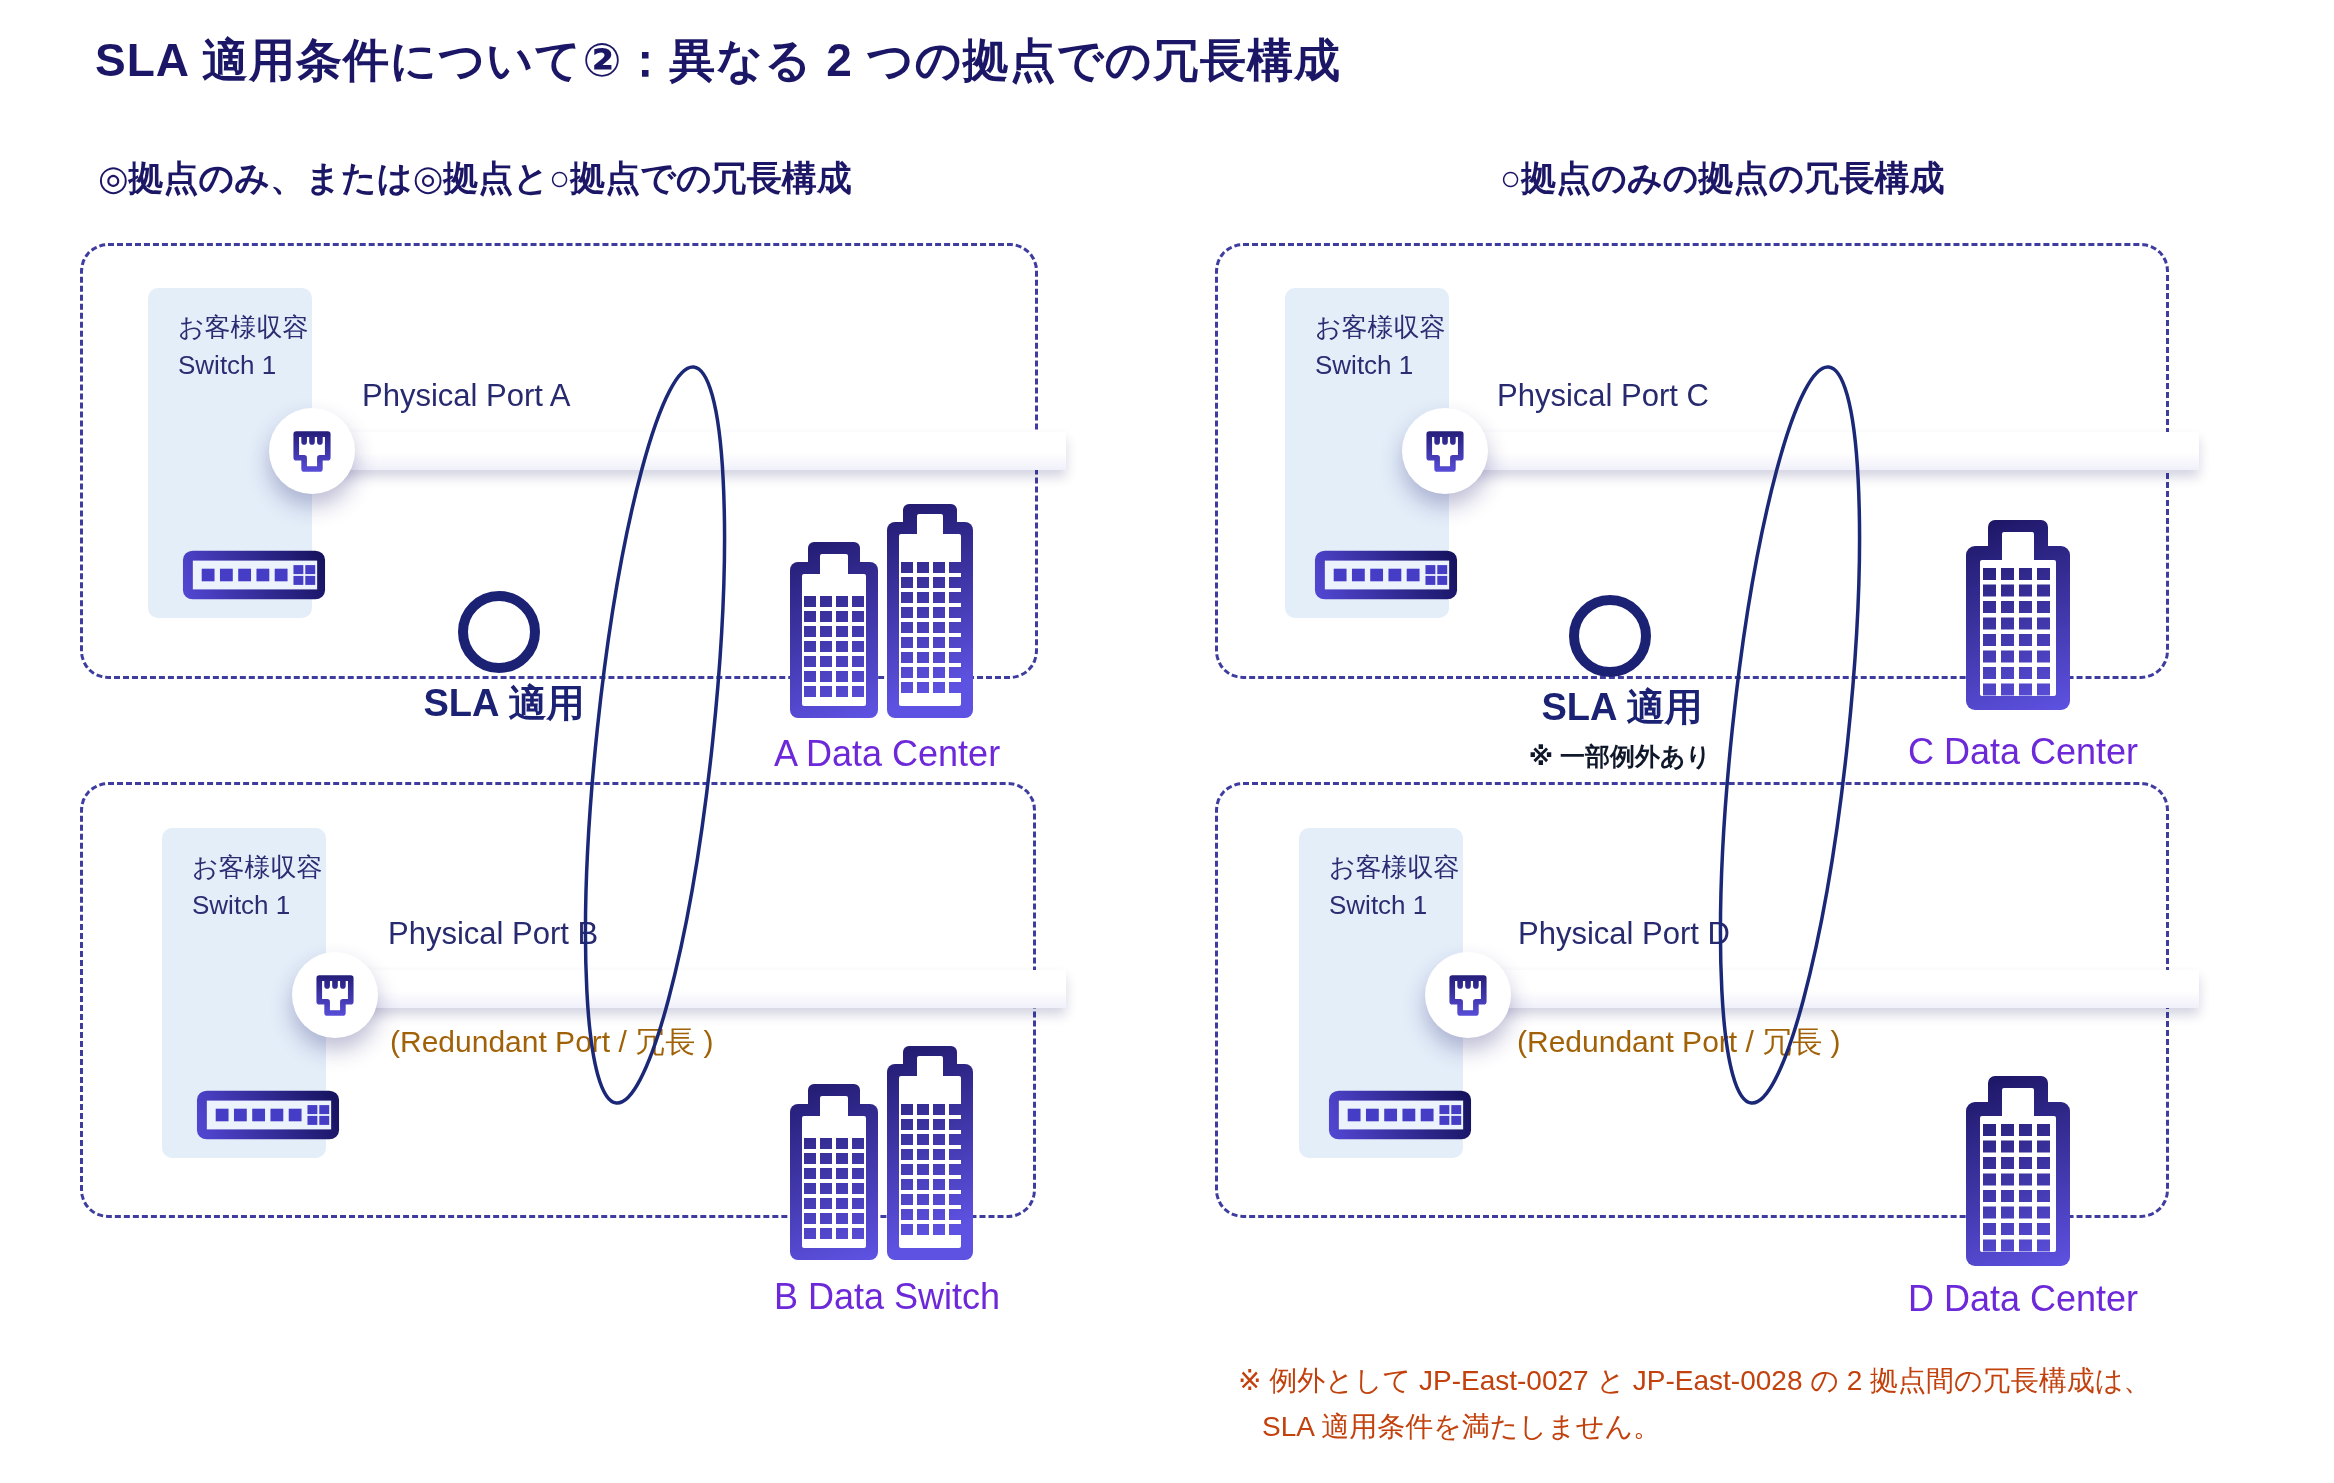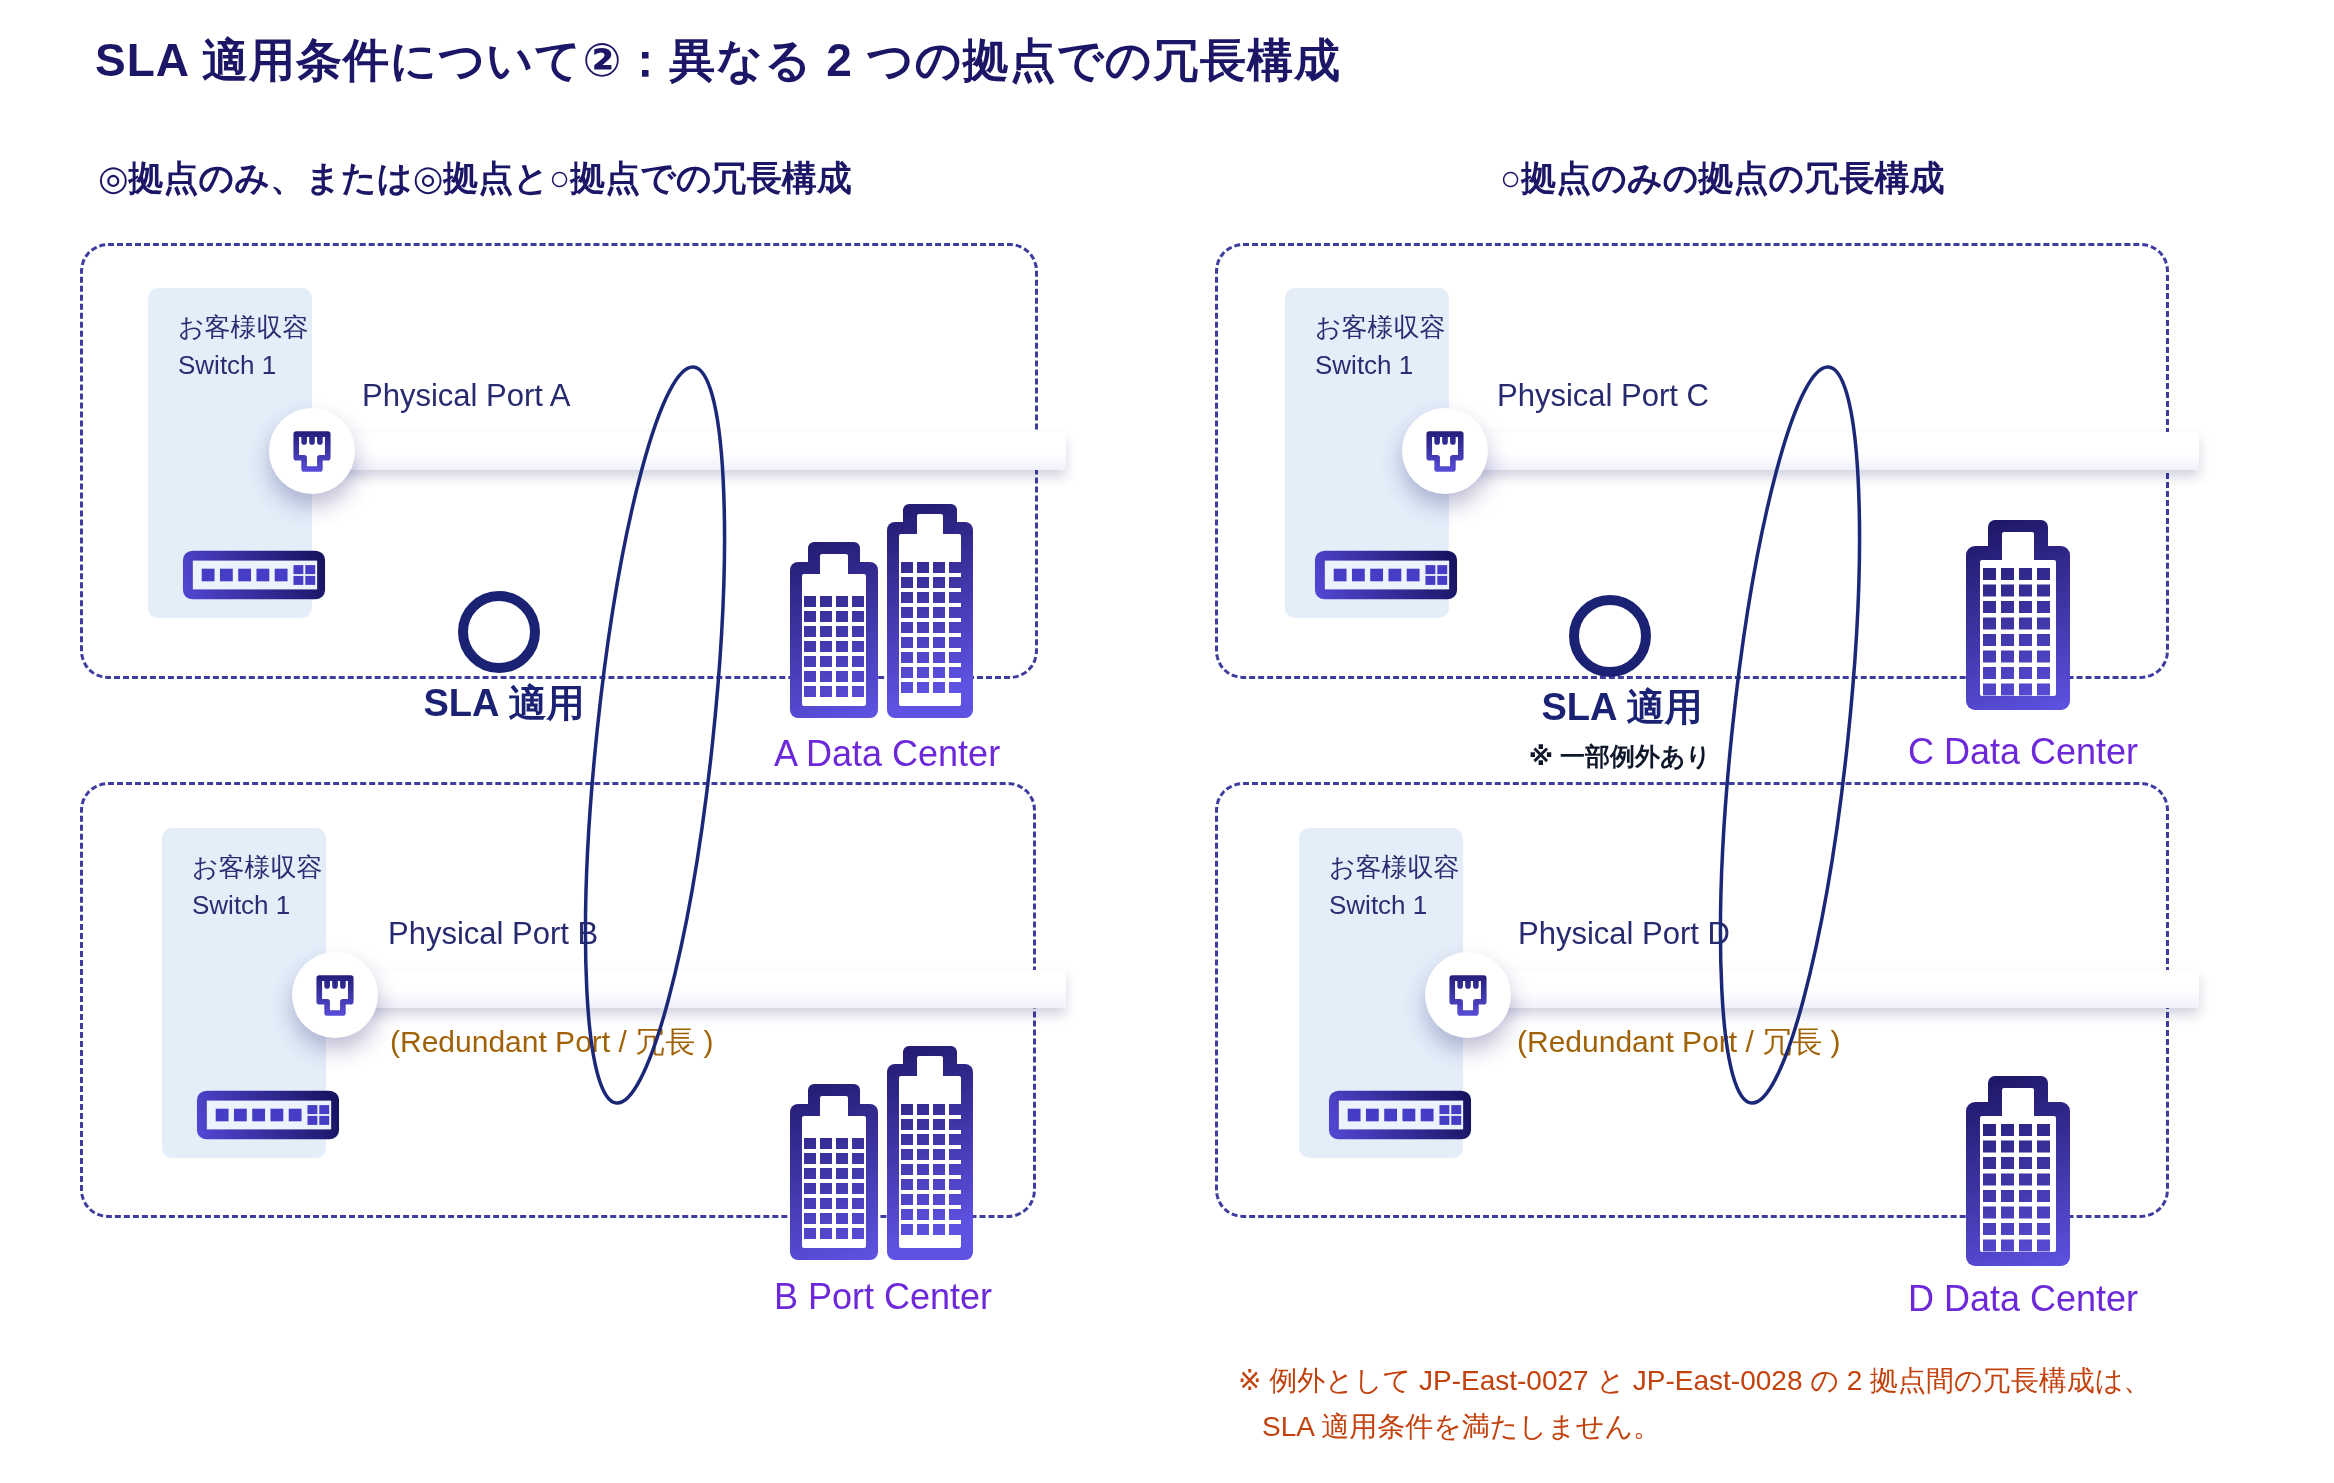--- a/index.html
+++ b/index.html
@@ -265,21 +265,21 @@
         <rect x="111" y="163" width="12" height="11" fill="url(#grad-bld)"></rect>
         <rect x="127" y="163" width="12" height="11" fill="url(#grad-bld)"></rect>
         <rect x="143" y="163" width="12" height="11" fill="url(#grad-bld)"></rect>
         <rect x="159" y="163" width="12" height="11" fill="url(#grad-bld)"></rect>
         <rect x="111" y="178" width="12" height="11" fill="url(#grad-bld)"></rect>
         <rect x="127" y="178" width="12" height="11" fill="url(#grad-bld)"></rect>
         <rect x="143" y="178" width="12" height="11" fill="url(#grad-bld)"></rect>
         <rect x="159" y="178" width="12" height="11" fill="url(#grad-bld)"></rect>
       </g>
   </svg>
-  <div class="abs dc-label" style="left:774px;top:1276px;width:220px;">B Port Center</div>
+  <div class="abs dc-label" style="left:774px;top:1276px;width:220px;">B Data Switch</div>
 
   <div class="abs subtitle" style="left:1500px;top:155px;">○拠点のみの拠点の冗長構成</div>
 
   <div class="abs dashed-box" style="left:1215px;top:243px;width:948px;height:430px;"></div>
   <div class="abs dashed-box" style="left:1215px;top:782px;width:948px;height:430px;"></div>
 
   <div class="abs panel" style="left:1285px;top:288px;width:164px;height:330px;">
     <div>お客様収容</div>
     <div>Switch 1</div>
   </div>

